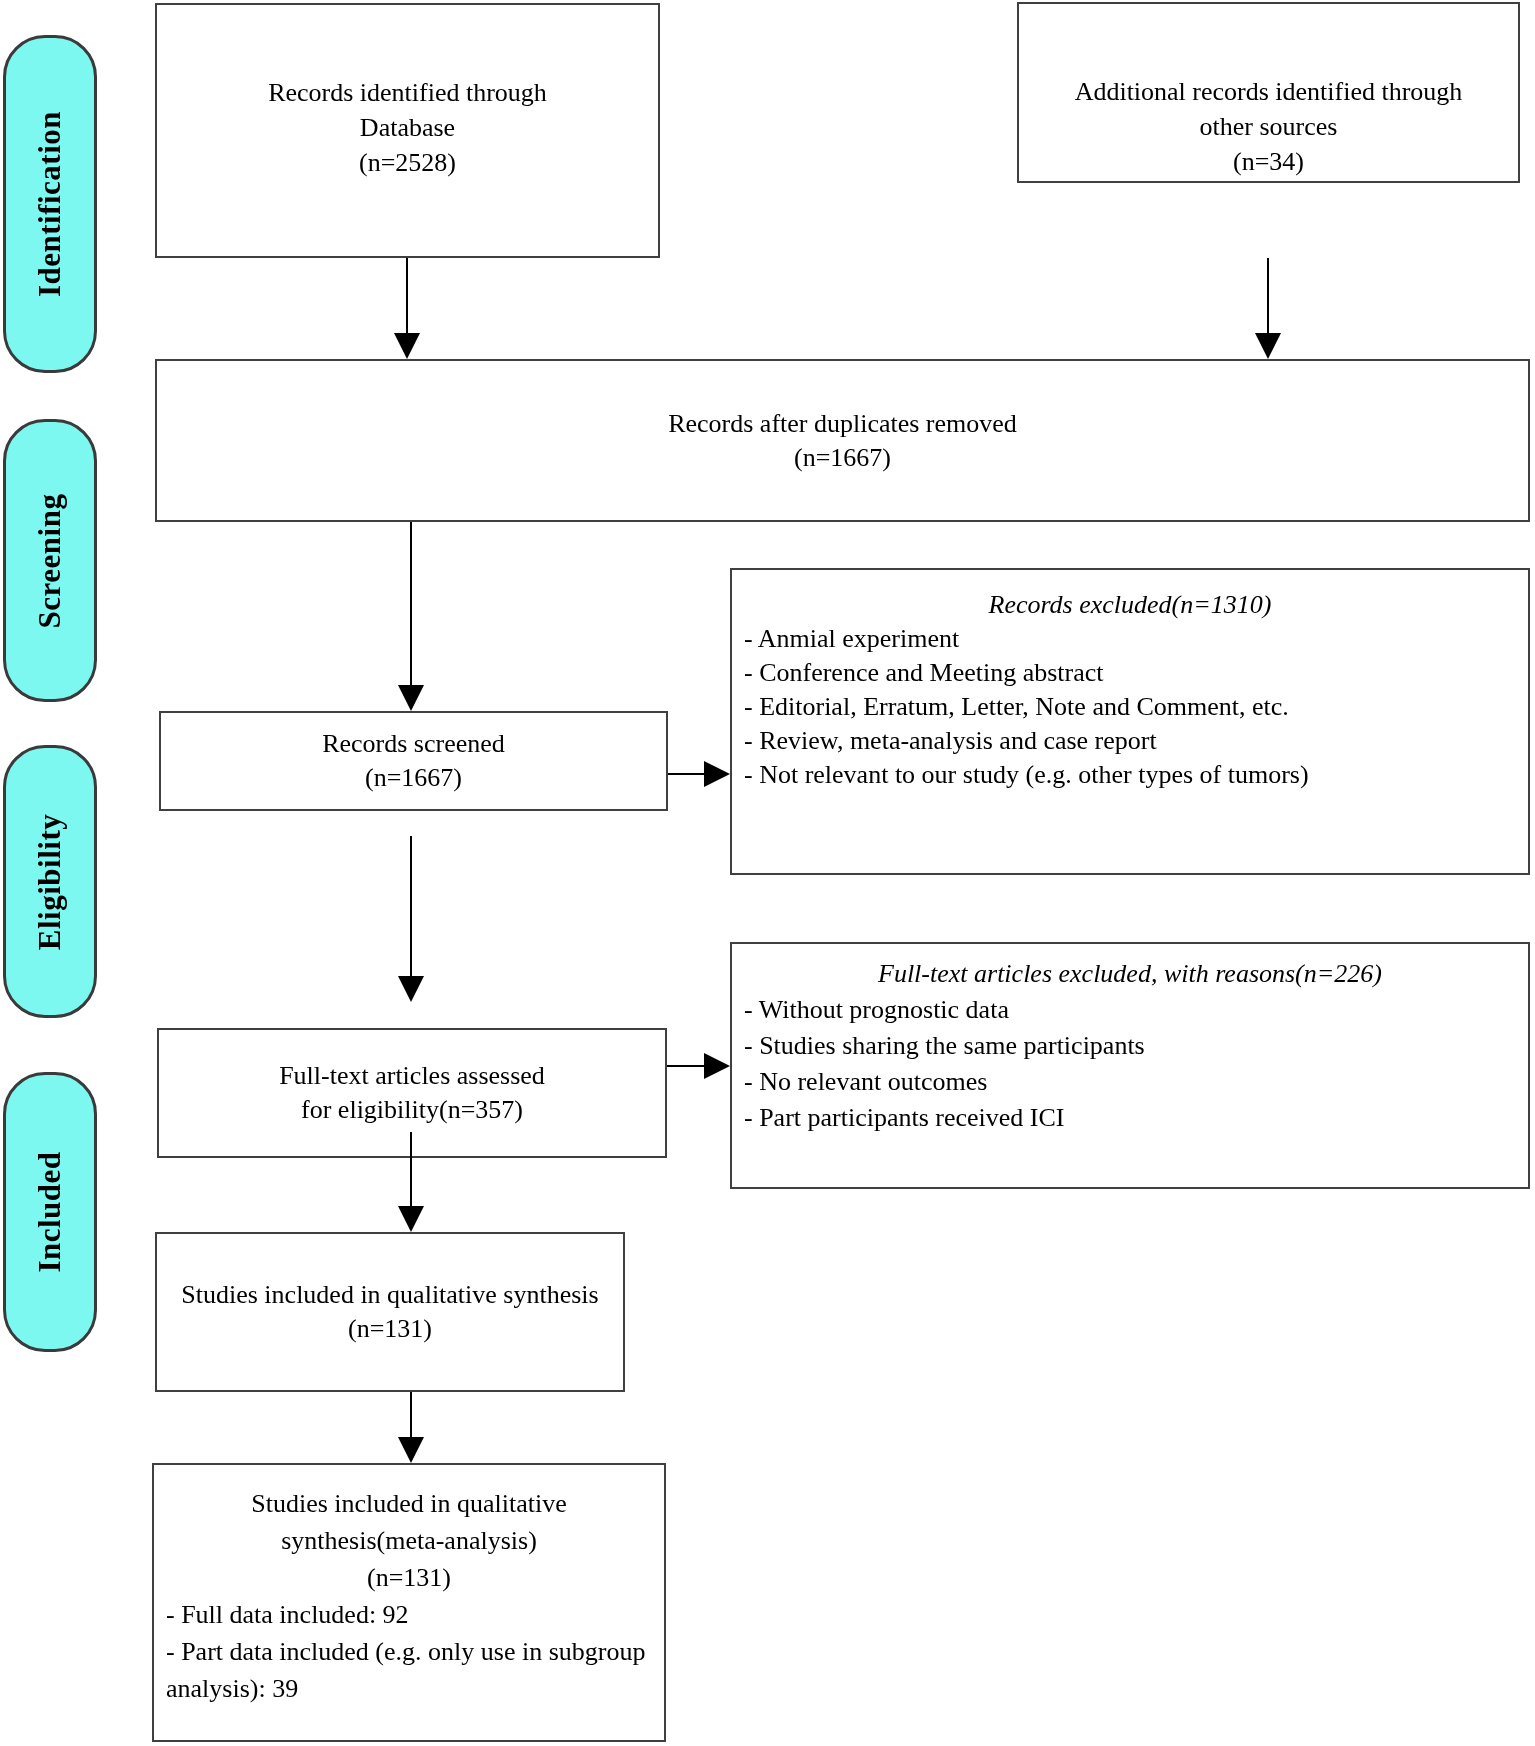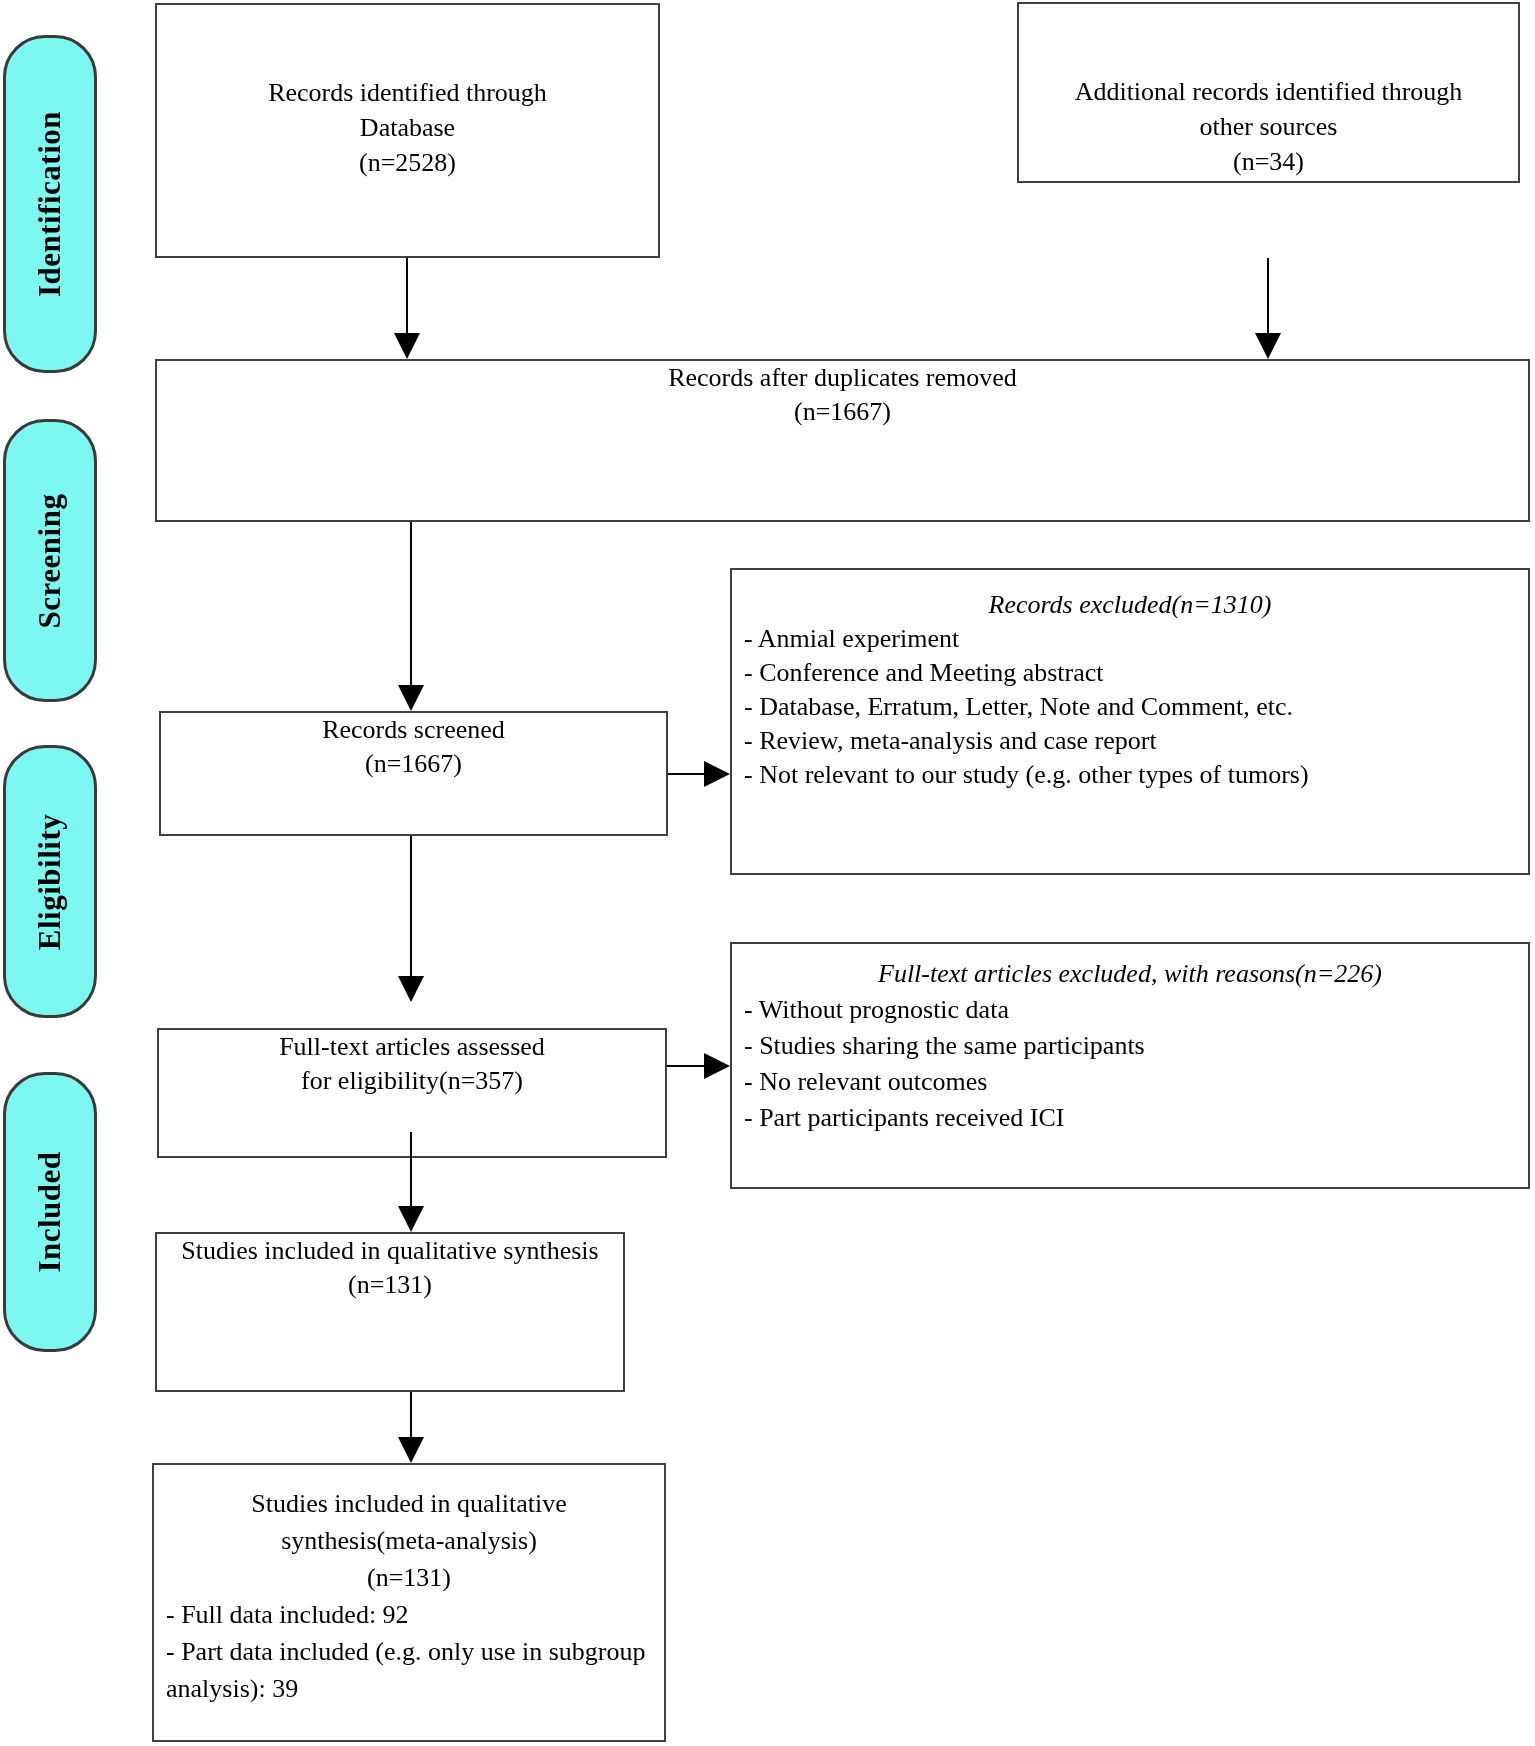--- a/index.html
+++ b/index.html
@@ -25,27 +25,27 @@
   .stage-screening      { top:419px; height:283px; }
   .stage-eligibility    { top:745px; height:273px; }
   .stage-included       { top:1072px; height:280px; }
 
   
   .box {
     position:absolute; background:#ffffff;
     border:2px solid #404040; box-sizing:border-box;
     font-size:26px; line-height:34px;
   }
-  .center-col { display:flex; flex-direction:column; justify-content:flex-start; text-align:center; }
+  .center-col { display:flex; flex-direction:column; justify-content:center; text-align:center; }
   .top-center { text-align:center; }
 
   .box-a { left:155px;  top:3px;    width:505px;  height:255px; padding-top:70px; line-height:35px; }
   .box-b { left:1017px; top:2px;    width:503px;  height:181px; padding-top:70px; line-height:35px; }
   .box-c { left:155px;  top:359px;  width:1375px; height:163px; }
-  .box-d { left:159px;  top:711px;  width:509px;  height:125px; }
+  .box-d { left:159px;  top:711px;  width:509px;  height:100px; }
   .box-e { left:730px;  top:568px;  width:800px;  height:307px; padding:18px 12px 0 12px; }
   .box-f { left:157px;  top:1028px; width:510px;  height:130px; }
   .box-g { left:730px;  top:942px;  width:800px;  height:247px; padding:12px 12px 0 12px; line-height:36px; }
   .box-h { left:155px;  top:1232px; width:470px;  height:160px; }
   .box-i { left:152px;  top:1463px; width:514px;  height:279px; padding:20px 12px 0 12px; line-height:37px; }
 
   .box-title { text-align:center;font-style:italic; }
   .box-item  { text-align:left; }
   .box-i .c-line { text-align:center; }
 
@@ -100,21 +100,21 @@
 
   <div class="box box-d center-col">
     <div class="c-line">Records screened</div>
     <div class="c-line">(n=1667)</div>
   </div>
 
   <div class="box box-e">
     <div class="box-title">Records excluded(n=1310)</div>
     <div class="box-item">- Anmial experiment</div>
     <div class="box-item">- Conference and Meeting abstract</div>
-    <div class="box-item">- Database, Erratum, Letter, Note and Comment, etc.</div>
+    <div class="box-item">- Editorial, Erratum, Letter, Note and Comment, etc.</div>
     <div class="box-item">- Review, meta-analysis and case report</div>
     <div class="box-item">- Not relevant to our study (e.g. other types of tumors)</div>
   </div>
 
   <div class="box box-f center-col">
     <div class="c-line">Full-text articles assessed</div>
     <div class="c-line">for eligibility(n=357)</div>
   </div>
 
   <div class="box box-g">

